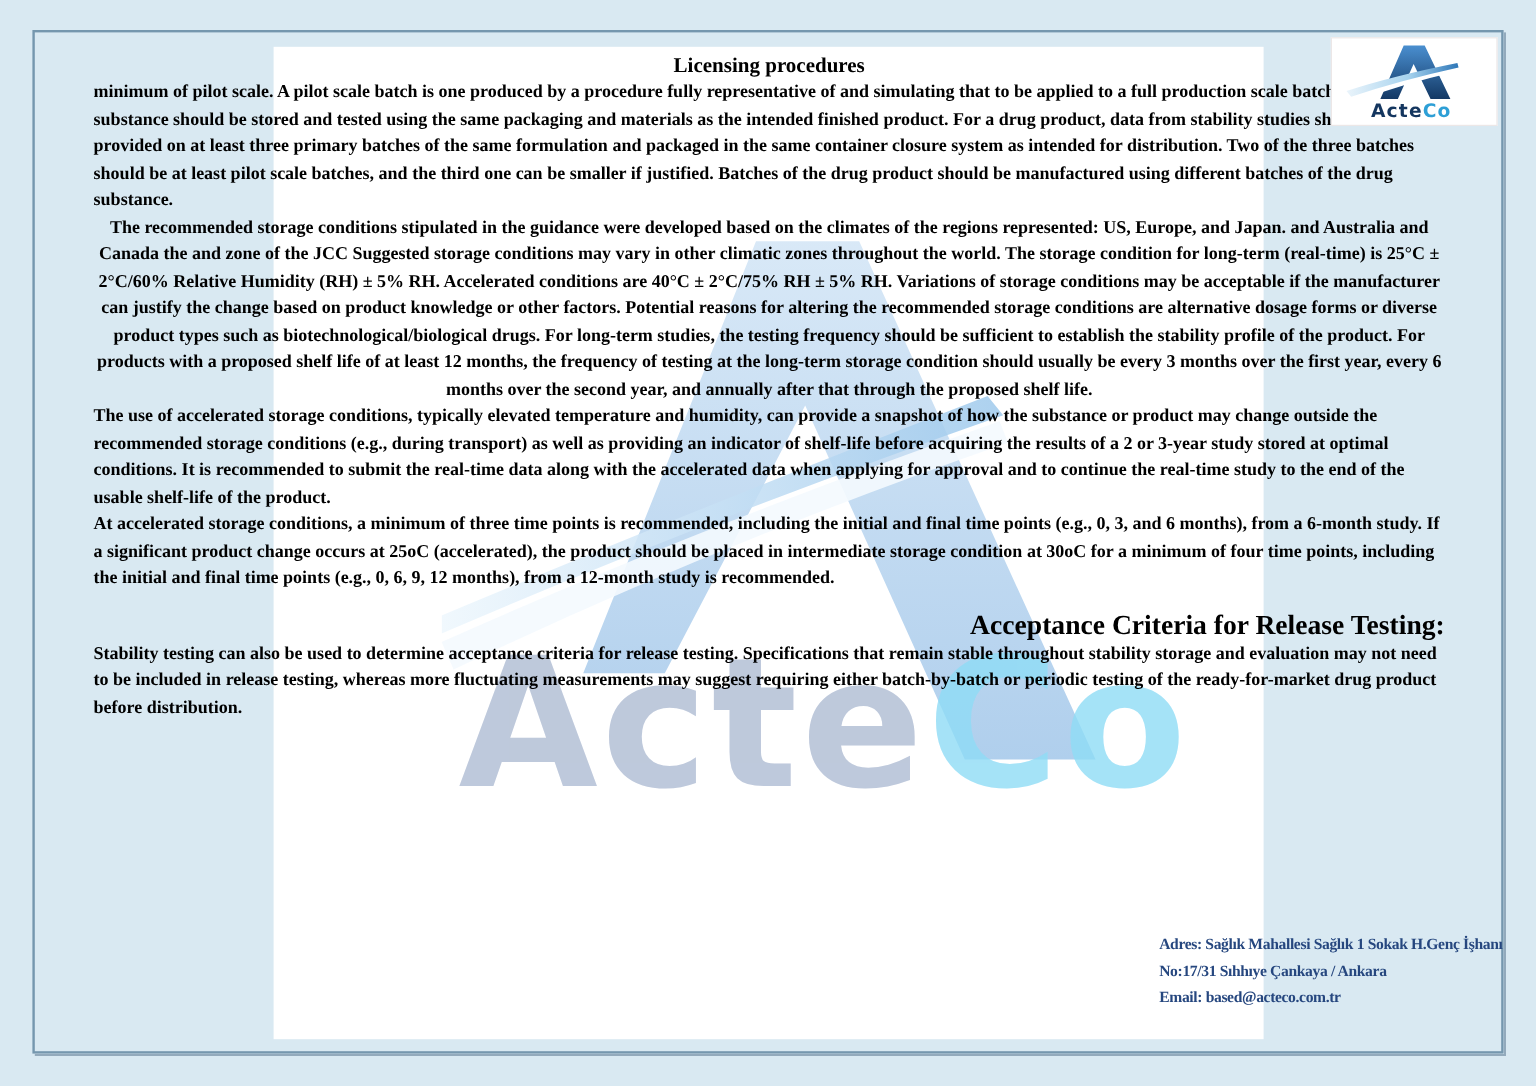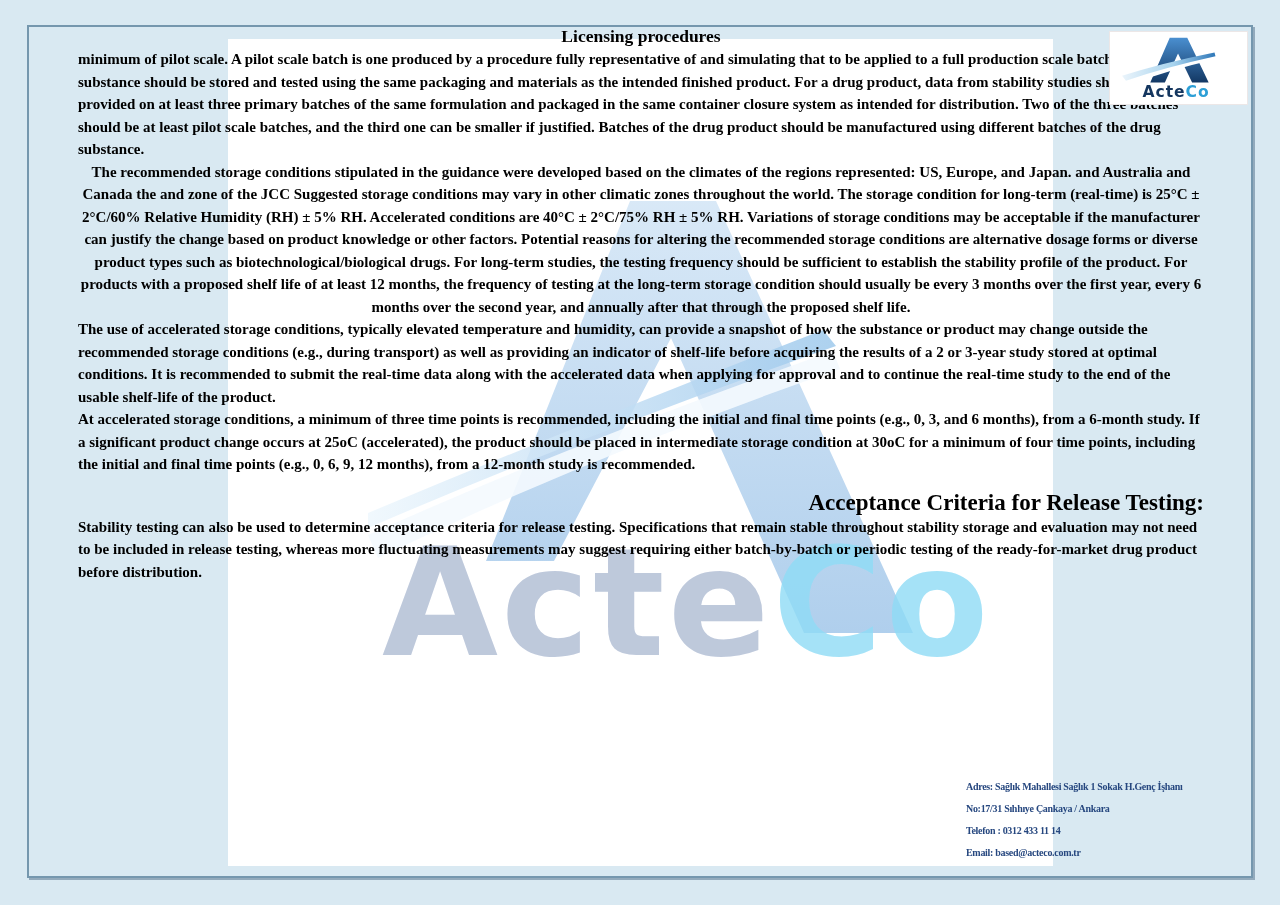--- a/index.html
+++ b/index.html
@@ -37,21 +37,21 @@
   .content{
     position:absolute;left:78px;top:0;
     width:1126px;
     color:#000;
     font-weight:bold;
     font-size:15px;
     line-height:22.5px;
     text-align:left;
   }
   .title{
-    margin:24px 0 0 0;
+    margin:42px 0 0 0;
     text-align:center;
     font-size:17.5px;
     line-height:24px;
   }
   .content p{margin:0;}
   .p-intro{margin-top:47px;}
   .h-storage{
     margin:13px 0 0 0;
     font-size:16.5px;line-height:22px;font-weight:bold;
   }
@@ -61,21 +61,21 @@
   .h-accept{
     margin:14px 0 0 0;
     font-size:23px;line-height:26px;font-weight:bold;text-align:right;
   }
   .p-release{margin-top:12px;}
   .footer{
     position:absolute;left:966px;top:776px;
     width:290px;
     color:#26477f;
     font-weight:bold;
-    font-size:10px;
+    font-size:13px;
     line-height:22px;
     letter-spacing:-0.3px;
   }
   .footer div{white-space:nowrap;}
 </style>
 </head>
 <body>
 
 <div class="page">
 
@@ -137,17 +137,16 @@
       <path d="M12,45 Q52,32 107,21 L108,25 Q58,36 16,50 Z" fill="url(#gS)"></path>
       <text x="33" y="67" font-family="DejaVu Sans, sans-serif" font-weight="bold" font-size="16" letter-spacing="1">
         <tspan fill="#14365f">Acte</tspan><tspan fill="#2d9fd6">Co</tspan>
       </text>
     </svg>
   </div>
 
   <div class="footer">
     <div>Adres: Sağlık Mahallesi Sağlık 1 Sokak  H.Genç İşhanı</div>
     <div>No:17/31 Sıhhıye Çankaya / Ankara</div>
-    <div>Telefon : 0312 433 11 14</div>
     <div>Email: based@acteco.com.tr</div>
   </div>
 
 </div>
 
 </body></html>

